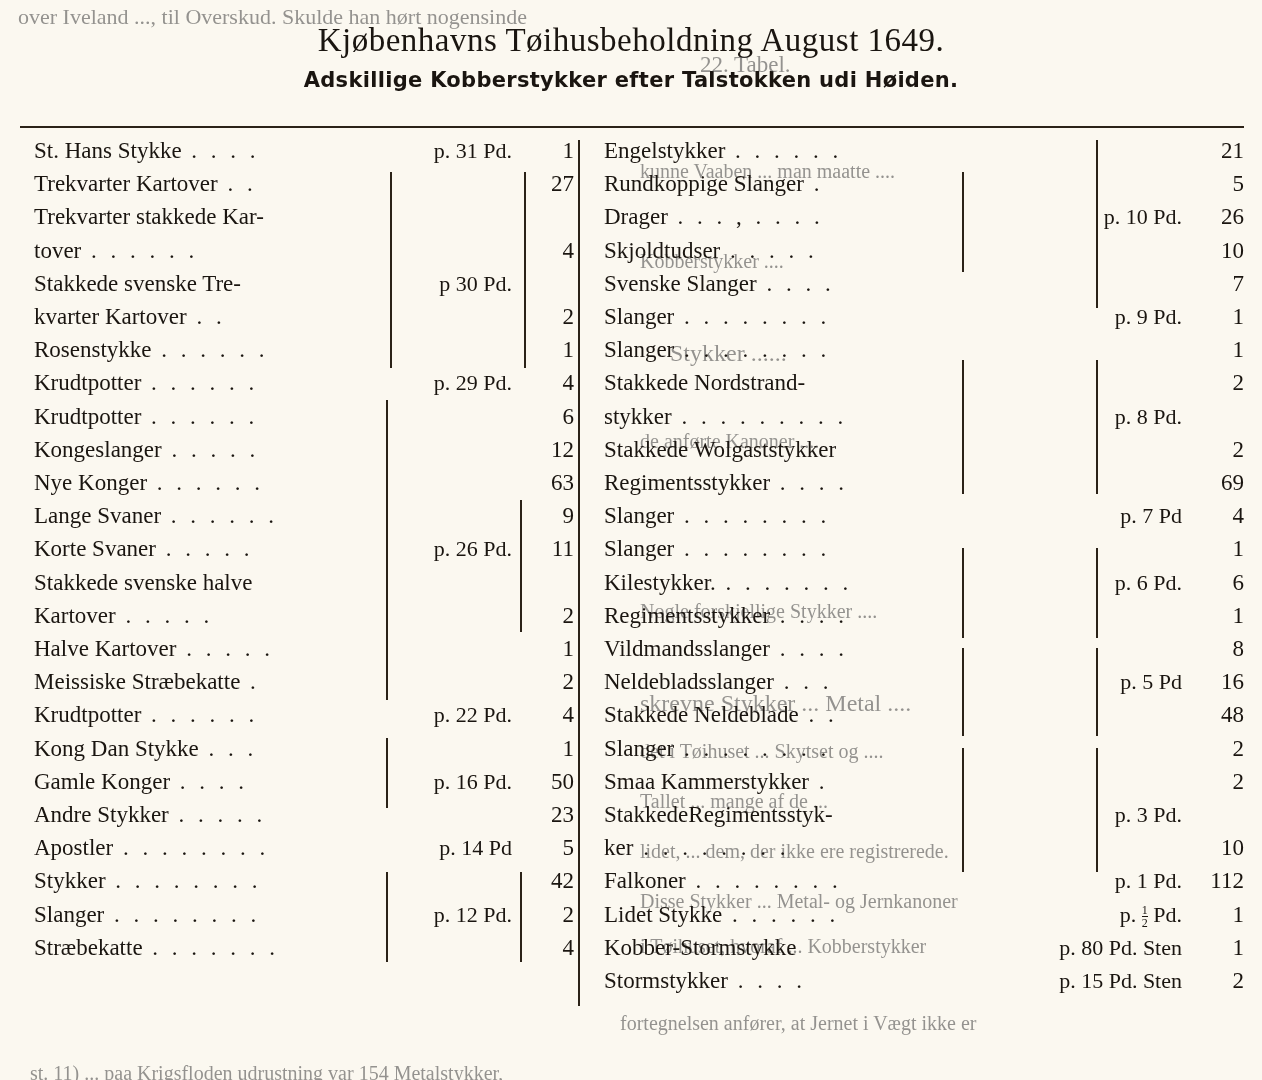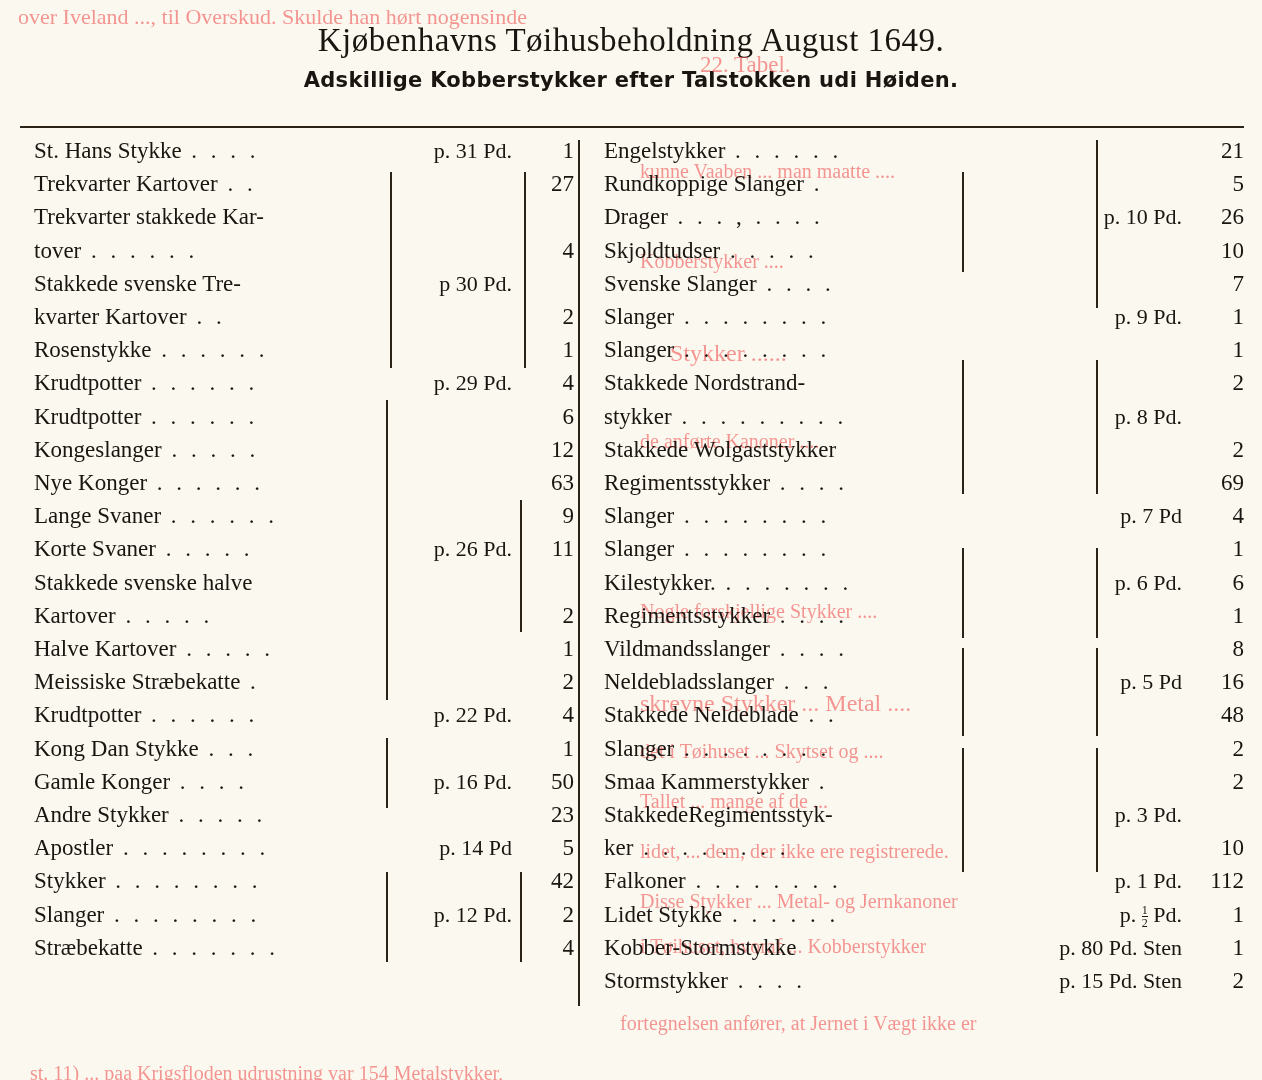--- a/index.html
+++ b/index.html
@@ -7,21 +7,21 @@
     width:1262px;height:1080px;
     background:#fbf8f0;
     font-family:"Liberation Serif", serif;
     color:#1a1510;
     overflow:hidden;
     position:relative;
   }
   
   .ghost{
     position:absolute;
-    color:#ef4444;
+    color:#404040;
     opacity:.55;
     font-family:"Liberation Serif", serif;
     white-space:nowrap;
     pointer-events:none;
   }
   .page{
     position:absolute;
     left:0;top:0;
     width:1262px;height:1080px;
   }

